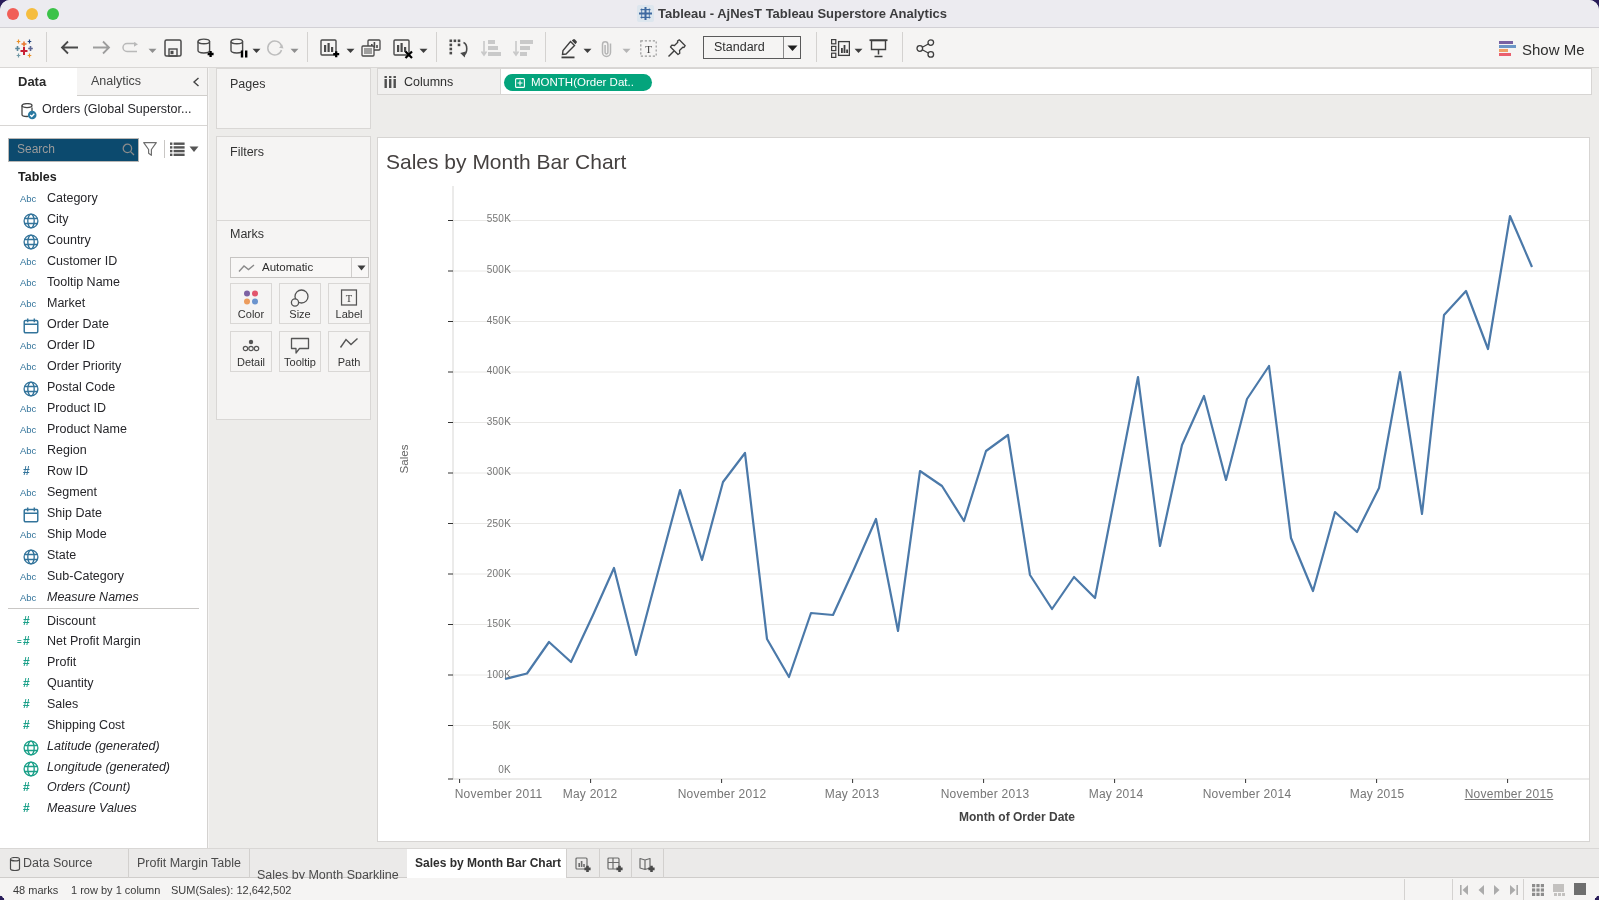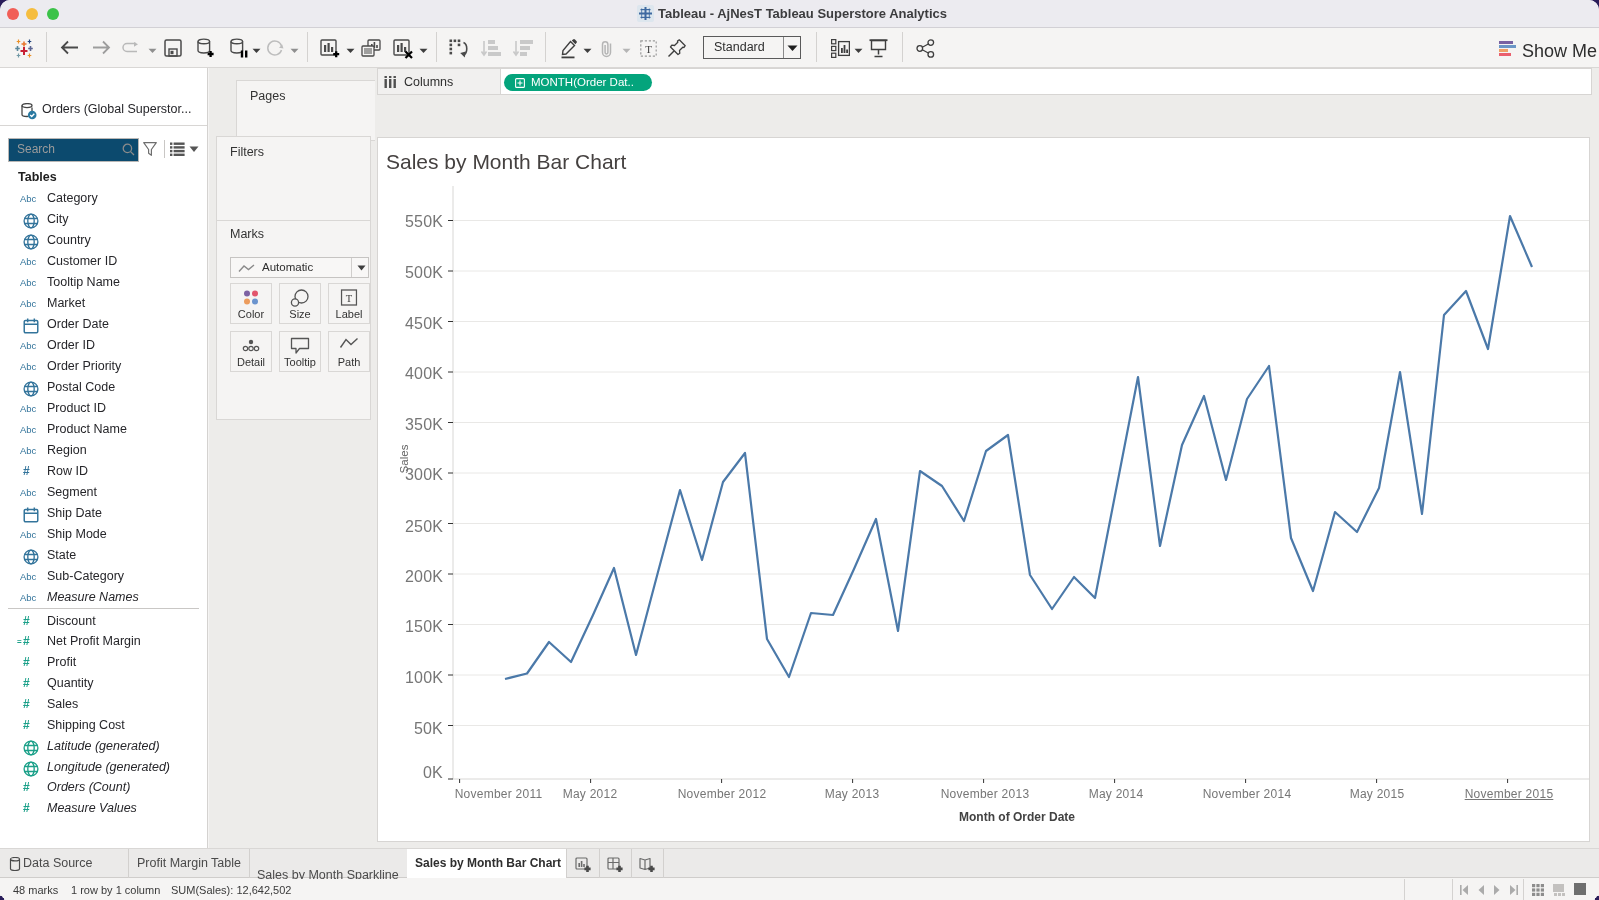--- a/index.html
+++ b/index.html
@@ -28,21 +28,21 @@
   .mbtn { position:absolute; width:42px; height:41px; border:1px solid #d9d7d5; background:#f5f4f3; }
   .mbtn .mi { position:absolute; top:5px; left:50%; transform:translateX(-50%); }
   .mbtn .mlab { position:absolute; bottom:3px; width:100%; text-align:center; font-size:11px; color:#333; }
   
   #ws { position:absolute; left:375px; top:68px; width:1224px; height:783px; background:#edecea; }
   .shelf { position:absolute; left:2px; width:1215px; height:27px; background:#fff; border:1px solid #d7d5d3;text-decoration:underline; }
   .shelflabel { position:absolute; left:0; top:0; width:123px; height:25px; background:#f1f0ef; border-right:1px solid #d7d5d3; color:#2f2f2f; font-size:12.5px; }
   .pill { position:absolute; left:126px; top:5px; height:17px; border-radius:9px; background:#04a47c; color:#fff; font-size:11.5px; line-height:17px; }
   
   #chart { position:absolute; left:2px; top:69px; width:1213px; height:705px; background:#fff; border:1px solid #d7d5d3; }
-  .ylab { position:absolute; right:1146px; width:38px; text-align:right; font-size:16px; letter-spacing:0.2px; color:#767676; }
+  .ylab { position:absolute; right:1078px; width:38px; text-align:right; font-size:10px; letter-spacing:0.2px; color:#767676; }
   .xlab { position:absolute; top:648.5px; font-size:12px; letter-spacing:0.25px; color:#767676; white-space:nowrap; }
   
   #tabbar { position:absolute; left:0; top:848px; width:1599px; height:30px; background:#ebeae9; border-top:1px solid #d9d7d5; border-bottom:1px solid #cfcdcb; }
   .sheettab { position:absolute; top:0; height:29px; line-height:29px; font-size:12.5px; color:#4a4a4a; }
   .tabsep { position:absolute; top:0; width:1px; height:29px; background:#d2d0ce; }
   
   #statusbar { position:absolute; left:0; top:879px; width:1599px; height:21px; background:#f5f4f3; font-size:11px; color:#3a3a3a; }
   .corner { position:absolute; width:14px; height:14px; background:#2a1d5a; z-index:50; }
 </style>
 </head>
@@ -274,24 +274,31 @@
         <path d="M6.3 8.2 L12.3 5 M6.3 10.8 L12.3 14"></path>
       </g>
     </svg>
 
     <div class="abs" style="left:1499px; top:13px;">
       <div style="width:14px; height:3px; background:#7862a2; margin-bottom:1px;"></div>
       <div style="width:17px; height:3px; background:#6b96c6; margin-bottom:1px;"></div>
       <div style="width:9px; height:3px; background:#efa066; margin-bottom:1px;"></div>
       <div style="width:12px; height:3px; background:#ea5f6d;"></div>
     </div>
-    <span class="abs" style="left:1522px; top:13px; font-size:18px; color:#2e2e2e;">Show Me</span>
+    <span class="abs" style="left:1522px; top:13px; font-size:15px; color:#2e2e2e;">Show Me</span>
   </div>
 
   <div id="datapanel">
+    <div id="tabrow">
+      <div id="tab-data">Data</div>
+      <div id="tab-analytics">Analytics</div>
+      <svg class="abs" style="left:192px; top:9px;" width="8" height="10" viewBox="0 0 8 10">
+          <path d="M6.5 1 L2 5 L6.5 9" stroke="#444" stroke-width="1.4" fill="none"></path>
+        </svg>
+    </div>
 
     <svg class="abs" style="left:21px; top:35px;" width="16" height="17" viewBox="0 0 16 17">
       <path d="M1 2.6 v8.8 c0 1.2 2.2 2.1 5 2.1 c0.4 0 0.9 0 1.3 -0.1" stroke="#454545" stroke-width="1.3" fill="none"></path>
       <ellipse cx="6" cy="2.6" rx="5" ry="2" stroke="#454545" stroke-width="1.3" fill="none"></ellipse>
       <path d="M11 4.5 v3.5" stroke="#454545" stroke-width="1.3" fill="none"></path>
       <circle cx="11.2" cy="12" r="4.3" fill="#2a79a1"></circle>
       <path d="M9.2 12 L10.7 13.5 L13.3 10.7" stroke="#fff" stroke-width="1.3" fill="none"></path>
     </svg>
     <div class="abs" style="left:42px; top:34px; font-size:12.5px; color:#26262a;">Orders (Global Superstor...</div>
     <div class="abs" style="left:0; top:57px; width:207px; height:1px; background:#d8d6d4;"></div>
@@ -490,21 +497,21 @@
           <span class="ftxt it">Orders (Count)</span>
         </div>
       <div class="fieldrow" style="top:731px;">
           <span class="fic" style="font-size:12px;font-weight:bold;color:#1ba089;top:2px;left:23px;">#</span>
           <span class="ftxt it">Measure Values</span>
         </div>
       </div>
   </div>
 
   <div id="cards">
-    <div class="cardbox" style="top:12px; height:61px;margin-left:20px;">
+    <div class="cardbox" style="top:0px; height:61px;">
         <div style="margin:8px 0 0 13px;">Pages</div>
       </div>
     <div class="cardbox" style="top:68px; height:96px;">
         <div style="margin:8px 0 0 13px;">Filters</div>
       </div>
     <div class="cardbox" style="top:152px; height:200px;">
       <div style="margin:6px 0 0 13px;">Marks</div>
 
       <div class="abs" style="left:13px; top:36px; width:139px; height:21px; border:1px solid #c6c4c2; background:#f8f7f6;">
         <svg class="abs" style="left:7px; top:6px;" width="17" height="9" viewBox="0 0 17 9">

